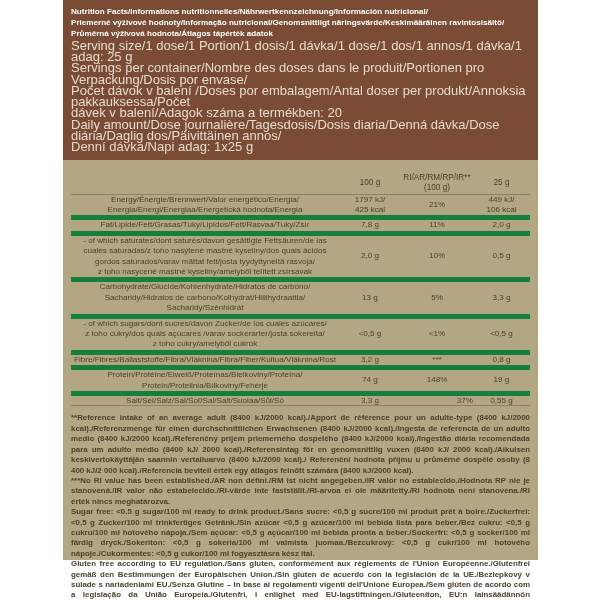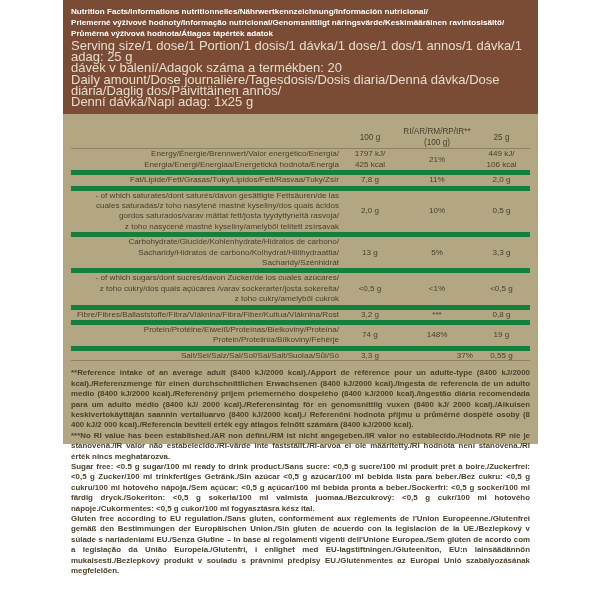--- a/index.html
+++ b/index.html
@@ -11,21 +11,21 @@
     height: 600px;
     background: #ffffff;
     font-family: "Liberation Sans", sans-serif;
     overflow: hidden;
   }
   #panel {
     position: absolute;
     left: 63px;
     top: 0px;
     width: 475px;
-    height: 444px;
+    height: 560px;
     background: #b2a683;
     box-sizing: border-box;
     color: #4c412c;
   }
   
   #header-block {
     background: #7a4b35;
     color: #f0e7d8;
     padding: 6px 8px 7px 8px;
     box-sizing: border-box;
@@ -73,21 +73,21 @@
   thead th.col-label { border-bottom: none; }
 
   tbody tr td {
     border-top: 5px solid #15803d;
     padding: 3.5px 0 3.5px 0;
     font-size: 8.1px;
     line-height: 10.4px;
     color: #4c412c;
   }
   tbody tr:first-child td { border-top: 1px solid #8e8263; }
-  td.lbl { text-align: right; padding-right: 6px; }
+  td.lbl { text-align: center; padding-right: 6px; }
   td.val { text-align: center; }
   .indent { display: block; }
 
   
   .foot {
     padding: 0 8px;
     box-sizing: border-box;
     font-size: 7.9px;
     line-height: 10.4px;
     color: #4c412c;
@@ -99,20 +99,22 @@
 </head>
 <body>
 
 <div id="panel">
 
   <div id="header-block">
     <div class="hdr-title">Nutrition Facts/Informations nutritionnelles/Nährwertkennzeichnung/Información nutricional/</div>
     <div class="hdr-title">Priemerné výživové hodnoty/Informação nutricional/Genomsnittligt näringsvärde/Keskimääräinen ravintosisältö/</div>
     <div class="hdr-title">Průměrná výživová hodnota/Átlagos tápérték adatok</div>
     <div class="hdr-line">Serving size/1 dose/1 Portion/1 dosis/1 dávka/1 dose/1 dos/1 annos/1 dávka/1 adag: 25 g</div>
+    <div class="hdr-line">Servings per container/Nombre des doses dans le produit/Portionen pro Verpackung/Dosis por envase/</div>
+    <div class="hdr-line">Počet dávok v balení /Doses por embalagem/Antal doser per produkt/Annoksia pakkauksessa/Počet</div>
     <div class="hdr-line">dávek v balení/Adagok száma a termékben: 20</div>
     <div class="hdr-line">Daily amount/Dose journalière/Tagesdosis/Dosis diaria/Denná dávka/Dose diária/Daglig dos/Päivittäinen annos/</div>
     <div class="hdr-line">Denní dávka/Napi adag: 1x25 g</div>
   </div>
 
   <div id="table-wrap">
     <table class="nutri">
       <colgroup>
         <col class="col-label">
           <col class="col-100g">

